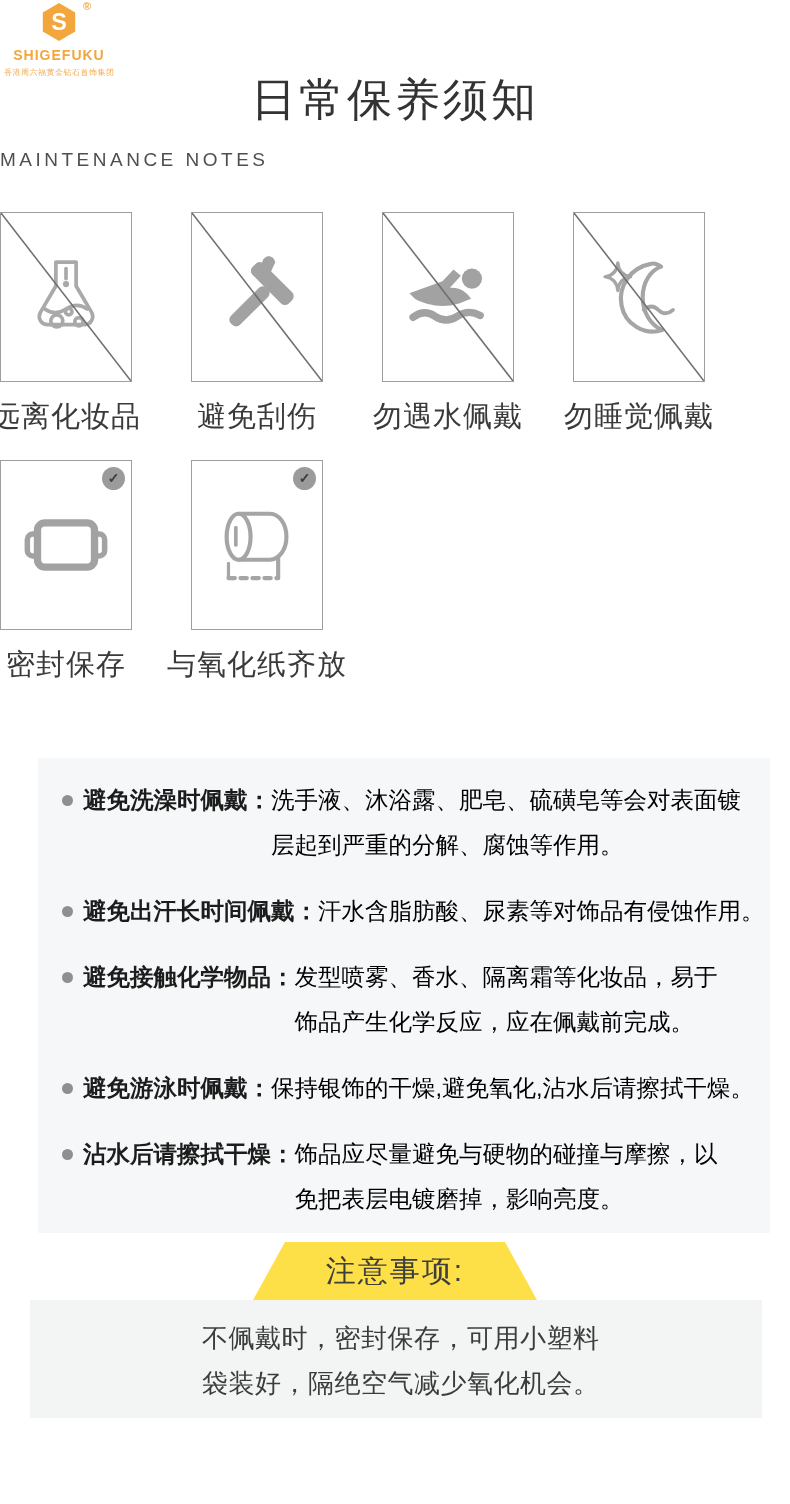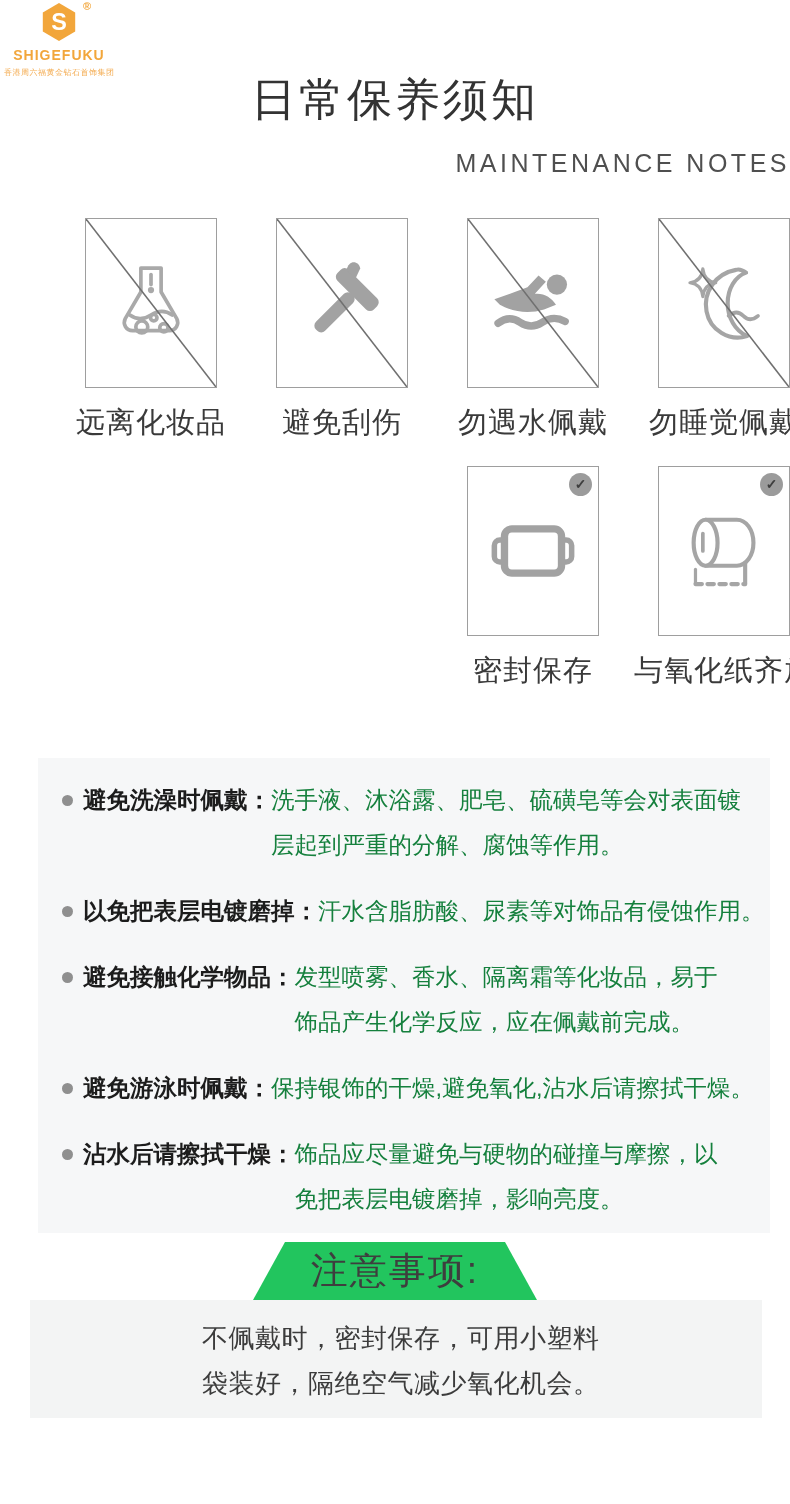--- a/index.html
+++ b/index.html
@@ -9,53 +9,53 @@
   
   .logo{position:absolute;left:4px;top:2px;width:110px;text-align:center;}
   .logo-row{position:relative;display:inline-block;}
   .logo-reg{position:absolute;right:-14px;top:-2px;font-size:11px;color:#F2A63B;font-weight:bold;}
   .brand-name{font-size:14px;font-weight:bold;color:#F2A63B;letter-spacing:1px;margin-top:1px;}
   .brand-tagline{font-size:8px;color:#F4AC52;letter-spacing:0.5px;margin-top:4px;white-space:nowrap;}
 
   
   .title{position:absolute;top:70px;left:0;width:100%;text-align:center;
          font-size:45px;color:#333;letter-spacing:3px;}
-  .subtitle{position:absolute;top:149px;left:0;width:100%;text-align:right;
-         font-size:25px;color:#4f4f4f;letter-spacing:3.5px;}
-
-  
-  .grid{position:absolute;top:218px;left:0;width:100%;
-        display:flex;flex-wrap:wrap;justify-content:flex-end;column-gap:59px;row-gap:24px;}
+  .subtitle{position:absolute;top:149px;left:0;width:100%;text-align:left;
+         font-size:19px;color:#4f4f4f;letter-spacing:3.5px;}
+
+  
+  .grid{position:absolute;top:212px;left:0;width:100%;
+        display:flex;flex-wrap:wrap;justify-content:flex-start;column-gap:59px;row-gap:24px;}
   .cell{width:132px;display:flex;flex-direction:column;align-items:center;}
   .box{position:relative;width:132px;height:170px;border:1px solid #9e9e9e;box-sizing:border-box;background:#fff;}
   .box .art{position:absolute;left:0;right:0;top:0;bottom:0;margin:auto;}
   .slash{position:absolute;left:0;top:0;width:100%;height:100%;}
   .badge{position:absolute;top:6px;right:6px;width:23px;height:23px;border-radius:50%;
          background:#9b9b9b;color:#3e3e3e;font-size:14px;line-height:23px;text-align:center;font-weight:bold;}
   .cell-label{margin-top:14px;height:40px;line-height:40px;display:flex;justify-content:center;width:132px;}
   .cell-label span{white-space:nowrap;font-size:29px;color:#3a3a3a;letter-spacing:1px;}
 
   
   .tips{position:absolute;top:758px;left:38px;width:732px;height:475px;background:#f6f7f8;
         box-sizing:border-box;padding:20px 0 0 24px;}
   .tip{display:flex;align-items:flex-start;margin-bottom:21px;font-size:23.5px;line-height:45px;}
   .tip-dot{flex:0 0 11px;width:11px;height:11px;border-radius:50%;background:#8f8f8f;
            margin-top:17px;margin-right:10px;}
   .tip-label{font-weight:bold;color:#1c1c1c;white-space:nowrap;}
-  .tip-desc{color:#15803d;flex:1;}
+  .tip-desc{color:#000000;flex:1;}
   .tips .tip:nth-child(1) .tip-desc{max-width:480px;}
   .tips .tip:nth-child(3) .tip-desc{max-width:430px;}
   .tips .tip:nth-child(5) .tip-desc{max-width:430px;}
 
   
   .notice-cap{position:absolute;top:1242px;left:50%;transform:translateX(-50%);
-        width:284px;height:58px;background:#22c55e;
+        width:284px;height:58px;background:#fde047;
         clip-path:polygon(32px 0,252px 0,284px 58px,0 58px);
         display:flex;align-items:center;justify-content:center;
-        font-size:37px;color:#3e3e3e;letter-spacing:2px;}
+        font-size:30px;color:#3e3e3e;letter-spacing:2px;}
   .notice-band{position:absolute;top:1300px;left:30px;width:732px;height:118px;background:#f3f4f4;
         box-sizing:border-box;padding:16px 0 0 172px;}
   .notice-text{width:406px;font-size:26px;line-height:45px;color:#3c3c3c;letter-spacing:0.5px;}
 </style>
 </head>
 <body>
 
 <div class="page">
 
   <div class="logo">
@@ -179,21 +179,21 @@
   </div>
 
   <div class="tips">
     <div class="tip">
       <div class="tip-dot"></div>
       <div class="tip-label">避免洗澡时佩戴：</div>
       <div class="tip-desc">洗手液、沐浴露、肥皂、硫磺皂等会对表面镀层起到严重的分解、腐蚀等作用。</div>
     </div>
     <div class="tip">
       <div class="tip-dot"></div>
-      <div class="tip-label">以免把表层电镀磨掉：</div>
+      <div class="tip-label">避免出汗长时间佩戴：</div>
       <div class="tip-desc">汗水含脂肪酸、尿素等对饰品有侵蚀作用。</div>
     </div>
     <div class="tip">
       <div class="tip-dot"></div>
       <div class="tip-label">避免接触化学物品：</div>
       <div class="tip-desc">发型喷雾、香水、隔离霜等化妆品，易于饰品产生化学反应，应在佩戴前完成。</div>
     </div>
     <div class="tip">
       <div class="tip-dot"></div>
       <div class="tip-label">避免游泳时佩戴：</div>

